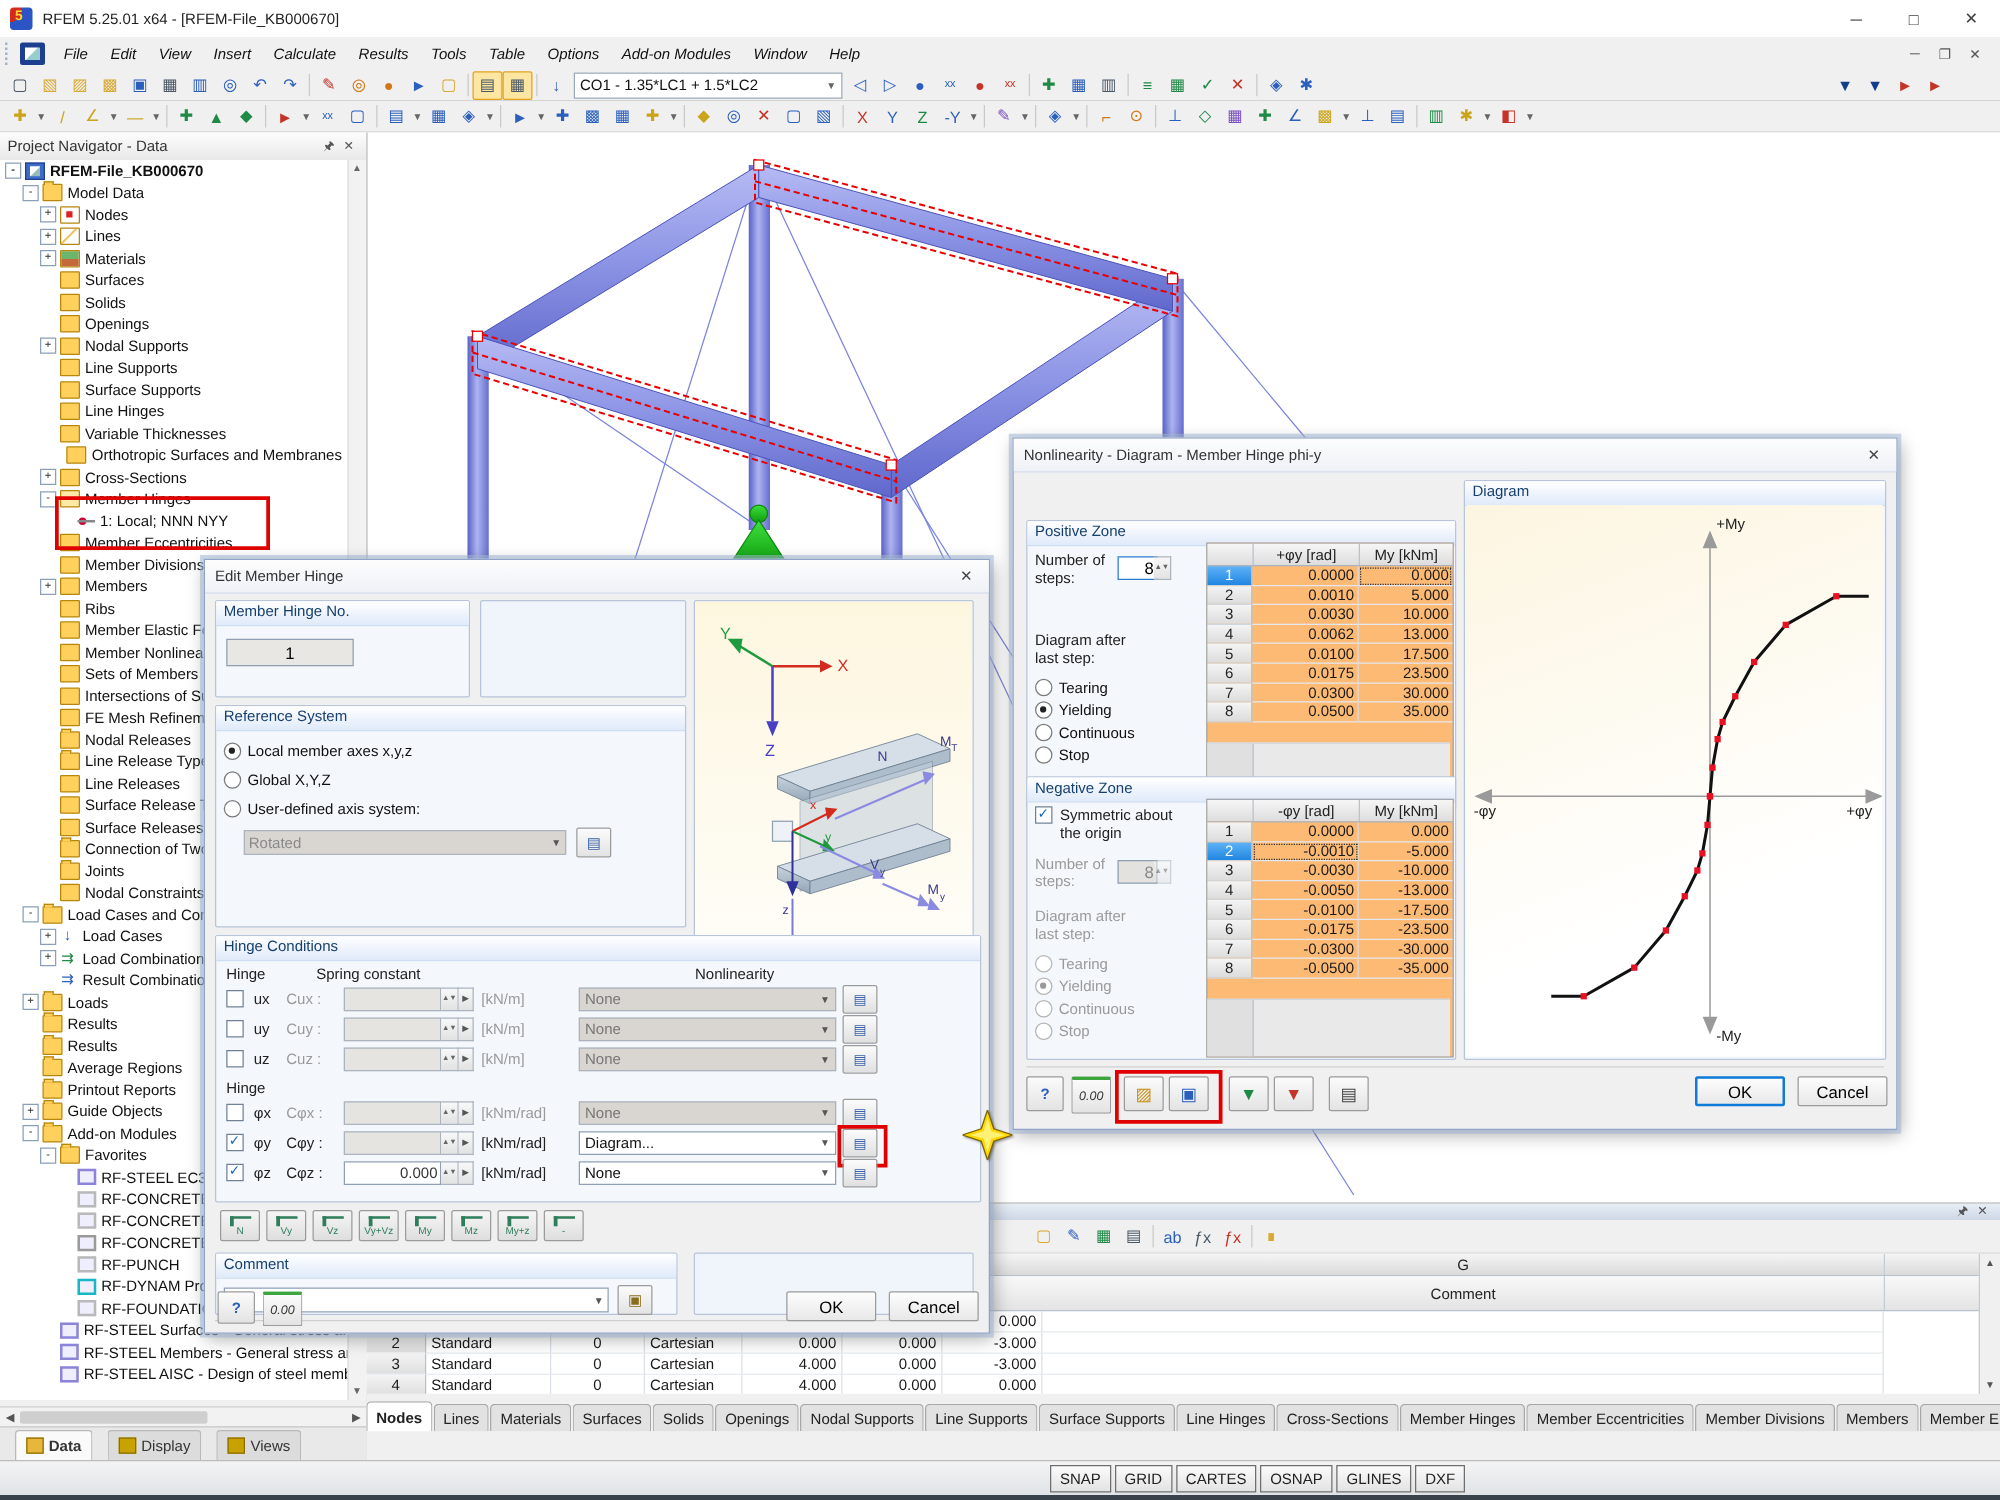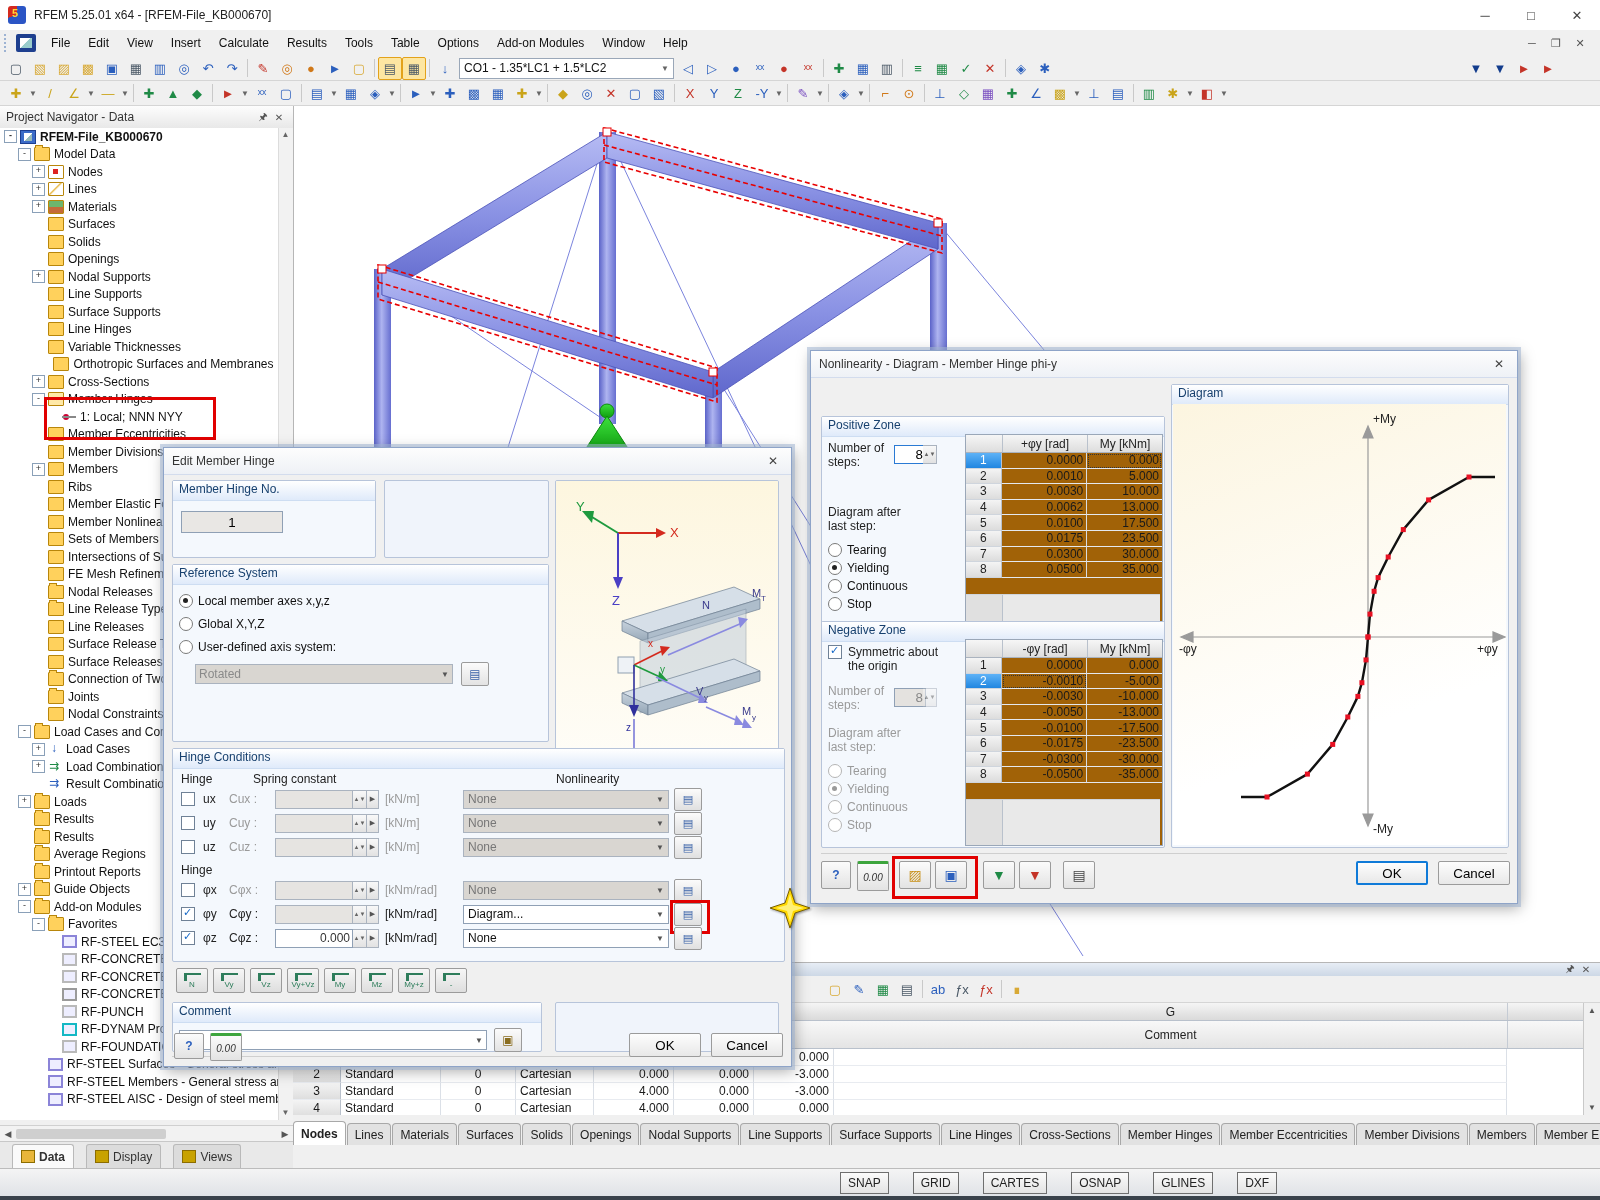--- a/index.html
+++ b/index.html
@@ -106,21 +106,21 @@
   .hnl{width:196px;height:17px;display:flex;align-items:center;background:#d9d6d1;border:1px solid #aab3bf;color:#777;padding:0 4px;}
   .hnl.en{background:#fff;color:#111;border-color:#8fa0b5;}
   .hnl .ca{margin-left:auto;font-size:8px;color:#555;}
   .hbtn{width:26px;height:21px;margin-left:5px;background:linear-gradient(#fbfbfb,#e0e0e0);border:1px solid #9b9b9b;border-radius:2px;display:flex;align-items:center;justify-content:center;font-size:11px;color:#3a62a8;position:relative;}
   .hbtnbox{position:absolute;left:-5px;top:-4px;width:34px;height:28px;border:3px solid #e10000;display:none;}
   .hc-row .hbtnbox.on{display:block;}
   .preset{width:32px;height:25px;margin-right:5px;background:linear-gradient(#f6f6f6,#dedede);border:1px solid #9b9b9b;border-radius:2px;display:inline-flex;flex-direction:column;align-items:center;justify-content:center;}
   .preset .pg{width:14px;height:6px;border-left:3px solid #2e7d5b;border-top:2px solid #2e7d5b;}
   .preset .pl{font-size:8px;color:#2e7d5b;line-height:8px;}
   
-  .ztable{position:absolute;background:#a16207;border:1px solid #9aa7b8;font-size:12px;}
+  .ztable{position:absolute;background:#fdba74;border:1px solid #9aa7b8;font-size:12px;}
   .zhead{display:flex;background:linear-gradient(#f6f6f6,#dddddd);border-bottom:1px solid #aab3bf;height:17px;}
   .zhead div{border-right:1px solid #b9c1cc;display:flex;align-items:center;justify-content:center;color:#222;}
   .zrow{display:flex;height:15.6px;}
   .zrow .rh{width:36px;background:linear-gradient(#f4f4f4,#dcdcdc);border-right:1px solid #b9c1cc;border-bottom:1px solid #cfd5dd;text-align:center;color:#222;display:flex;align-items:center;justify-content:center;}
   .zrow.sel .rh{background:linear-gradient(#5db2f7,#2186e0);color:#fff;}
   .zrow .cp{width:84px;border-right:1px solid #d7dce3;border-bottom:1px solid #e4e8ee;text-align:right;padding-right:3px;display:flex;align-items:center;justify-content:flex-end;}
   .zrow .cm{width:74px;border-bottom:1px solid #e4e8ee;text-align:right;padding-right:3px;display:flex;align-items:center;justify-content:flex-end;}
   .zrow.fm .cm{outline:1px dotted #333;outline-offset:-2px;}
   .zrow.fp .cp{outline:1px dotted #333;outline-offset:-2px;}
   .zfill{background:#e9e9e9;}
@@ -159,21 +159,21 @@
   <span class="winbtns">
     <span class="winbtn">─</span>
     <span class="winbtn">□</span>
     <span class="winbtn">✕</span>
   </span>
 </div>
 
 <div class="ab menubar">
   <span class="menugrip"></span>
   <span class="mdoc"></span>
-  <span style="display:flex;">
+  <span style="display:flex;font-style:italic;">
     <span class="menu-item">File</span>
       <span class="menu-item">Edit</span>
       <span class="menu-item">View</span>
       <span class="menu-item">Insert</span>
       <span class="menu-item">Calculate</span>
       <span class="menu-item">Results</span>
       <span class="menu-item">Tools</span>
       <span class="menu-item">Table</span>
       <span class="menu-item">Options</span>
       <span class="menu-item">Add-on Modules</span>
@@ -1271,21 +1271,21 @@
   <div class="ab redbox" style="left:81px;top:505px;width:80px;height:37px;"></div>
   <span class="ab sbtn" style="left:172px;top:510px;width:30px;height:26px;color:#1f8a46;font-size:14px;">▼</span>
   <span class="ab sbtn" style="left:208px;top:510px;width:30px;height:26px;color:#c43428;font-size:14px;">▼</span>
   <span class="ab sbtn" style="left:252px;top:510px;width:30px;height:26px;color:#444;font-size:14px;">▤</span>
   <button class="ab okbtn focus" style="left:545px;top:510px;">OK</button>
   <button class="ab cancelbtn" style="left:627px;top:510px;">Cancel</button>
 </div>
 
 <div class="ab statusbar">
   <span style="width:840px;flex:0 0 auto;"></span>
-  <span style="display:flex;gap:21px;">
+  <span style="display:flex;">
     <span class="stoggle">SNAP</span>
       <span class="stoggle">GRID</span>
       <span class="stoggle">CARTES</span>
       <span class="stoggle">OSNAP</span>
       <span class="stoggle">GLINES</span>
       <span class="stoggle">DXF</span>
   </span>
 </div>
 <div class="ab darkstrip"></div>
 

